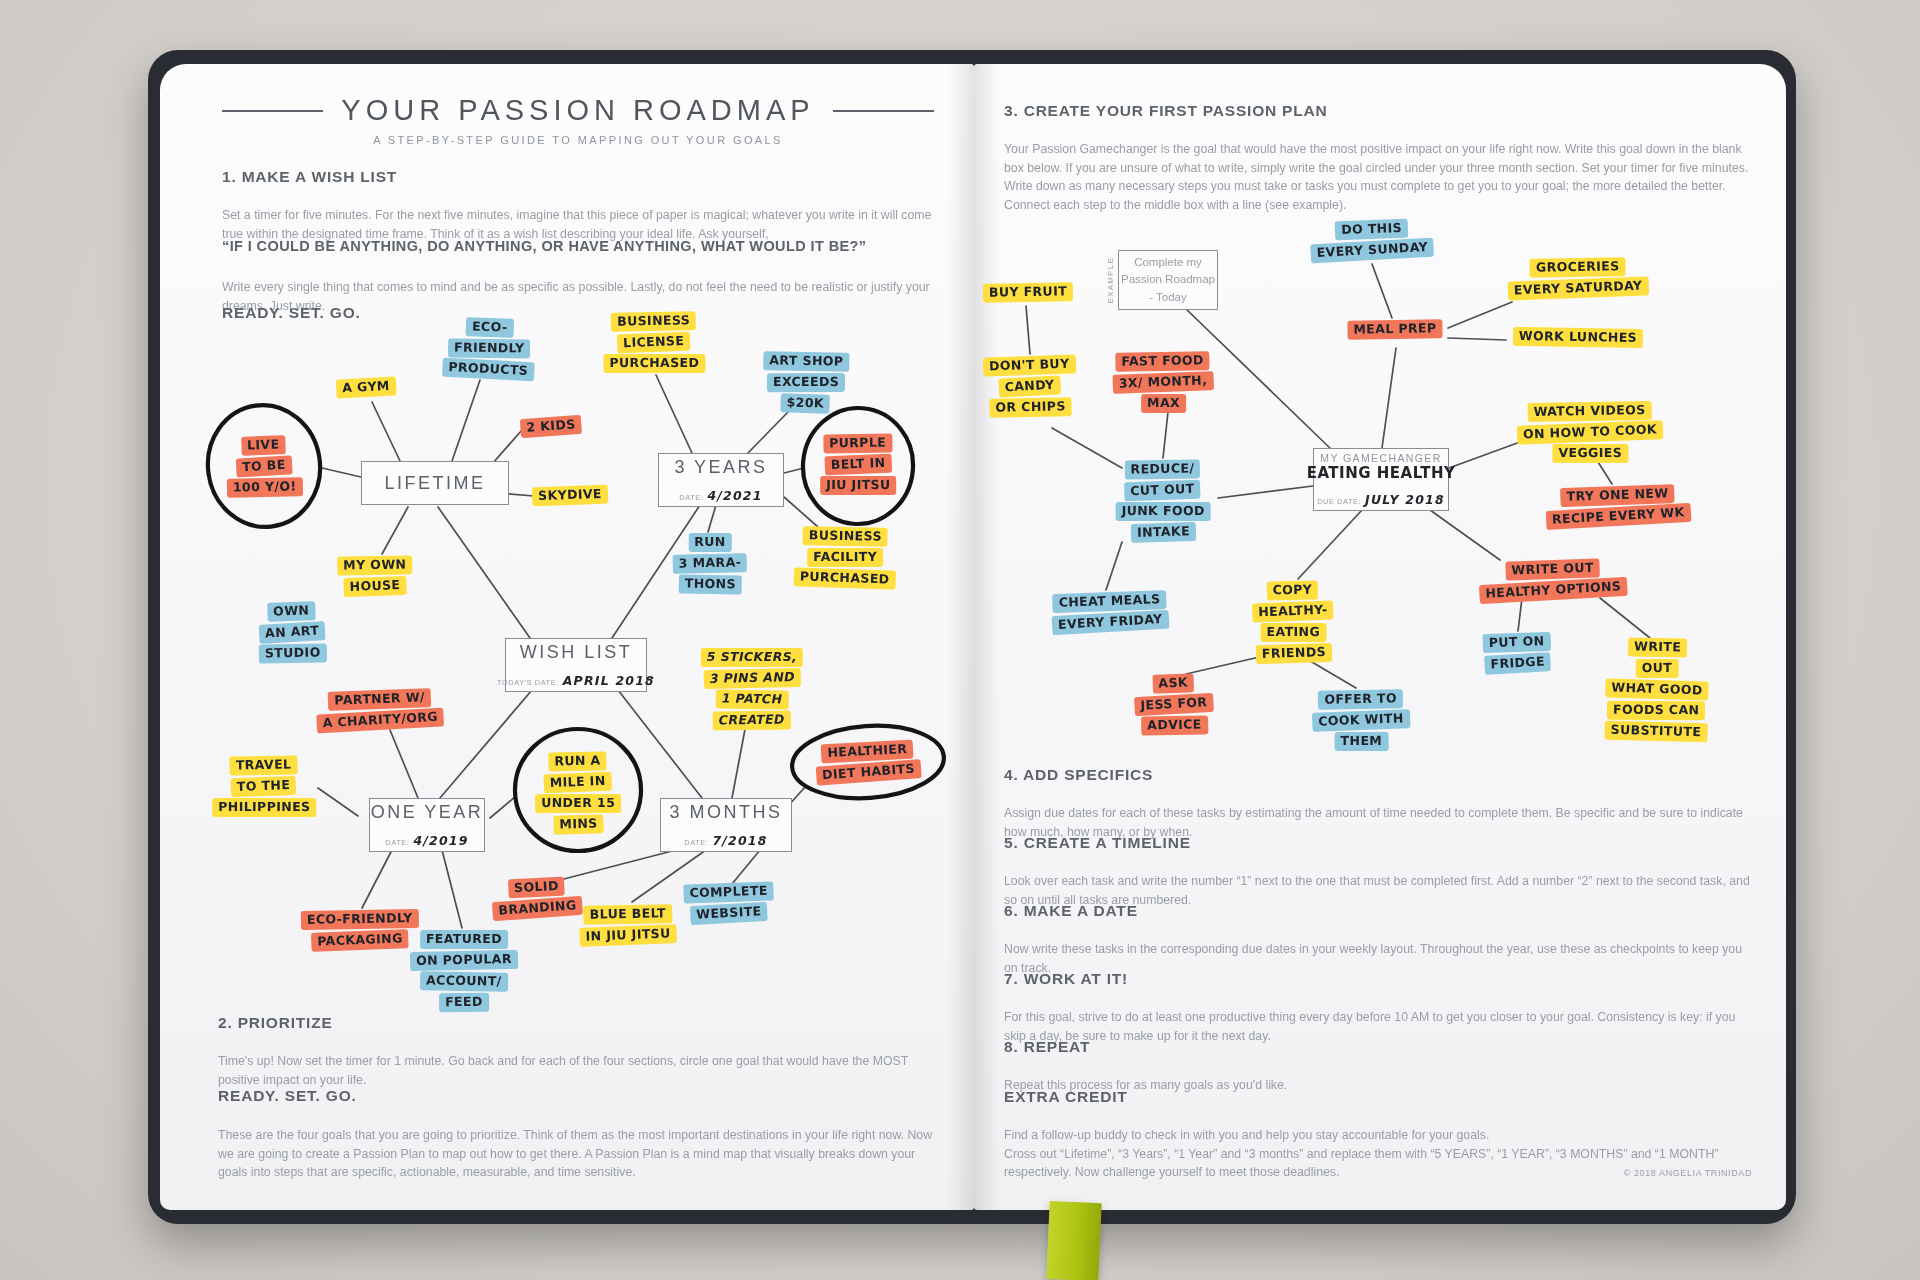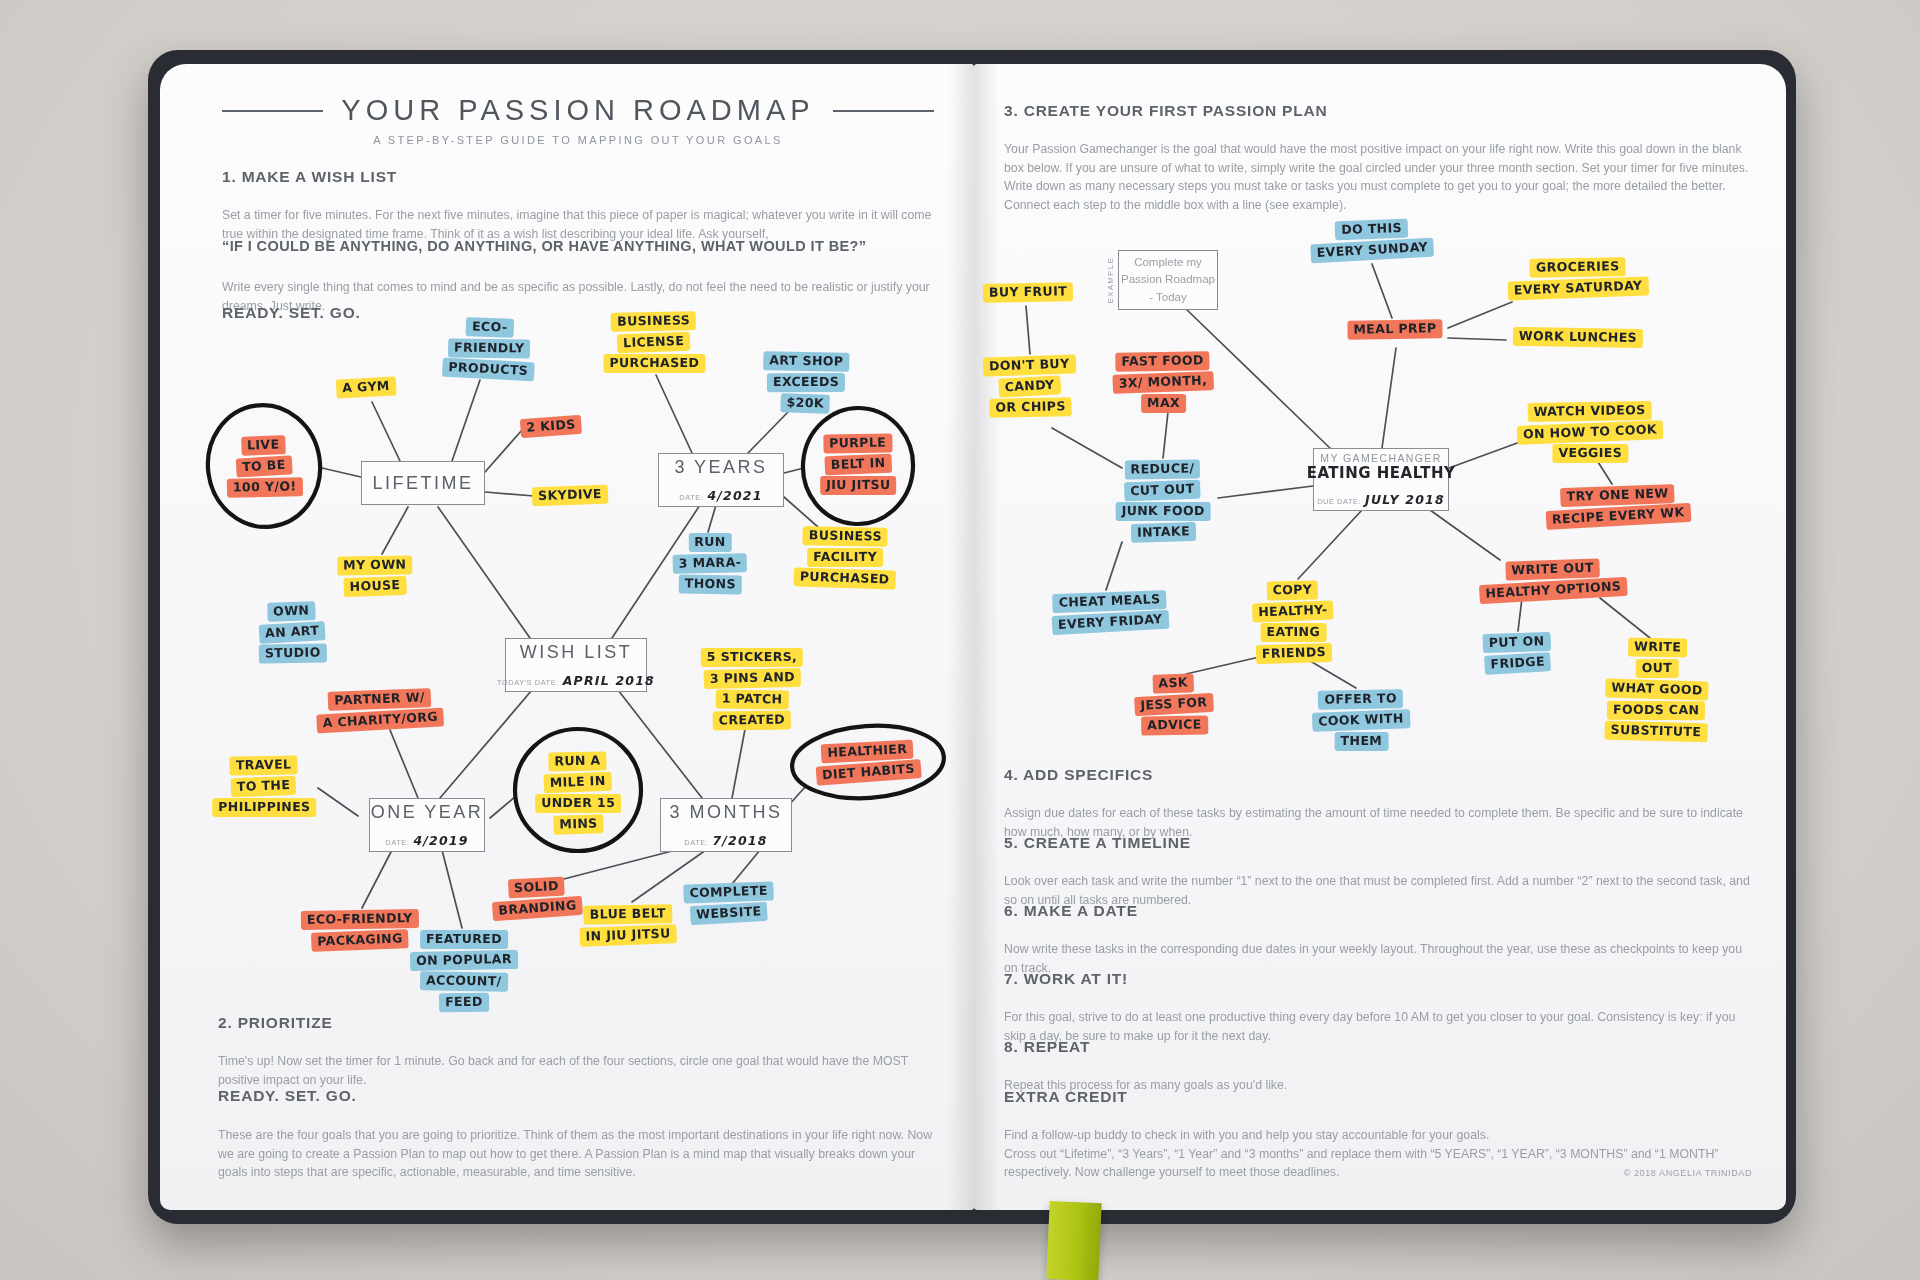--- a/index.html
+++ b/index.html
@@ -144,21 +144,21 @@
       <line x1="1449" y1="468" x2="1520" y2="442" stroke="#4d4f52" stroke-width="1.7" stroke-linecap="round"></line>
       <line x1="1598" y1="462" x2="1612" y2="484" stroke="#4d4f52" stroke-width="1.7" stroke-linecap="round"></line>
       <line x1="1430" y1="510" x2="1500" y2="560" stroke="#4d4f52" stroke-width="1.7" stroke-linecap="round"></line>
       <line x1="1522" y1="598" x2="1518" y2="631" stroke="#4d4f52" stroke-width="1.7" stroke-linecap="round"></line>
       <line x1="1600" y1="598" x2="1650" y2="638" stroke="#4d4f52" stroke-width="1.7" stroke-linecap="round"></line>
       <line x1="1362" y1="510" x2="1298" y2="579" stroke="#4d4f52" stroke-width="1.7" stroke-linecap="round"></line>
       <line x1="1268" y1="655" x2="1186" y2="674" stroke="#4d4f52" stroke-width="1.7" stroke-linecap="round"></line>
       <line x1="1300" y1="655" x2="1356" y2="688" stroke="#4d4f52" stroke-width="1.7" stroke-linecap="round"></line>
     </svg>
   <div id="nodes-layer">
-      <div class="mapbox" style="left: 361px; top: 461px; width: 124px; min-height: 44px;">
+      <div class="mapbox" style="left: 361px; top: 461px; width: 148px; min-height: 44px;">
         <div class="box-title">LIFETIME</div>
       </div>
       <div class="mapbox" style="left: 658px; top: 453px; width: 126px; min-height: 52px;">
         <div class="box-title">3 YEARS</div>
         <div class="box-date">
           <span class="box-date-label">DATE:</span>
           <span class="box-date-value">4/2021</span>
         </div>
       </div>
       <div class="mapbox" style="left: 505px; top: 638px; width: 142px; min-height: 52px;">
@@ -237,21 +237,21 @@
       </div>
       <div class="node" style="left: 380px; top: 690px; transform: translateX(-50%) rotate(-2deg);">
         <span class="hl c-red">PARTNER W/</span>
         <span class="hl c-red">A CHARITY/ORG</span>
       </div>
       <div class="node" style="left: 264px; top: 756px; transform: translateX(-50%) rotate(-1deg);">
         <span class="hl c-yellow">TRAVEL</span>
         <span class="hl c-yellow">TO THE</span>
         <span class="hl c-yellow">PHILIPPINES</span>
       </div>
-      <div class="node" style="left: 752px; top: 648px; transform: translateX(-50%) rotate(0deg);">
+      <div class="node" style="left: 752px; top: 648px; transform: translateX(-50%) rotate(0deg); font-style: italic;">
         <span class="hl c-yellow">5 STICKERS,</span>
         <span class="hl c-yellow">3 PINS AND</span>
         <span class="hl c-yellow">1 PATCH</span>
         <span class="hl c-yellow">CREATED</span>
       </div>
       <div class="node" style="left: 578px; top: 752px; transform: translateX(-50%) rotate(-1deg);">
         <span class="hl c-yellow">RUN A</span>
         <span class="hl c-yellow">MILE IN</span>
         <span class="hl c-yellow">UNDER 15</span>
         <span class="hl c-yellow">MINS</span>

